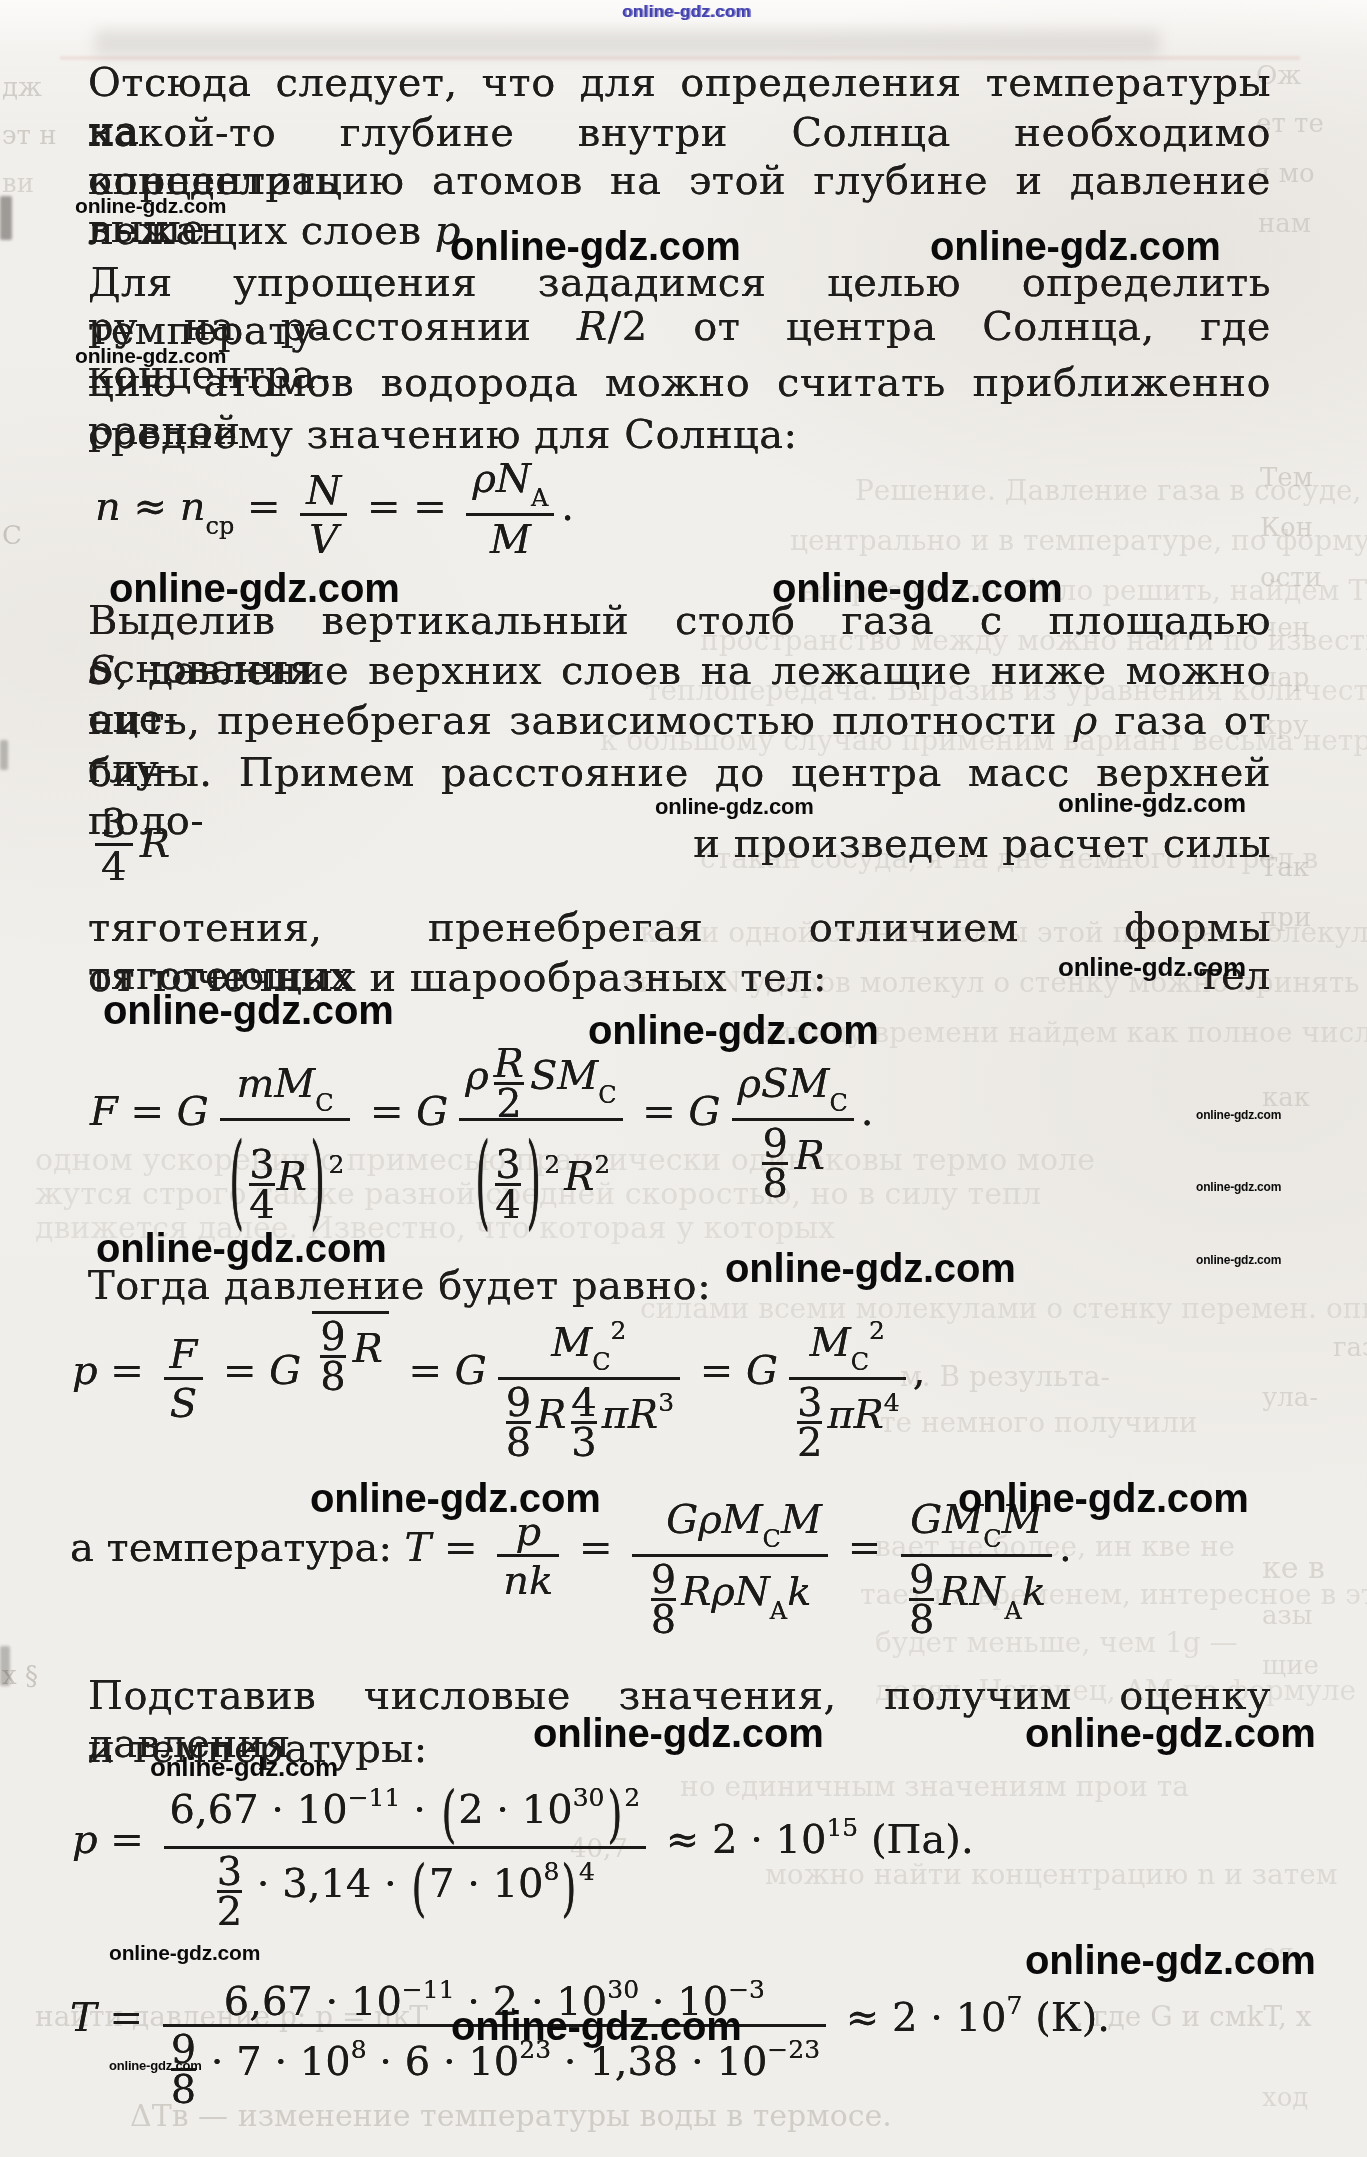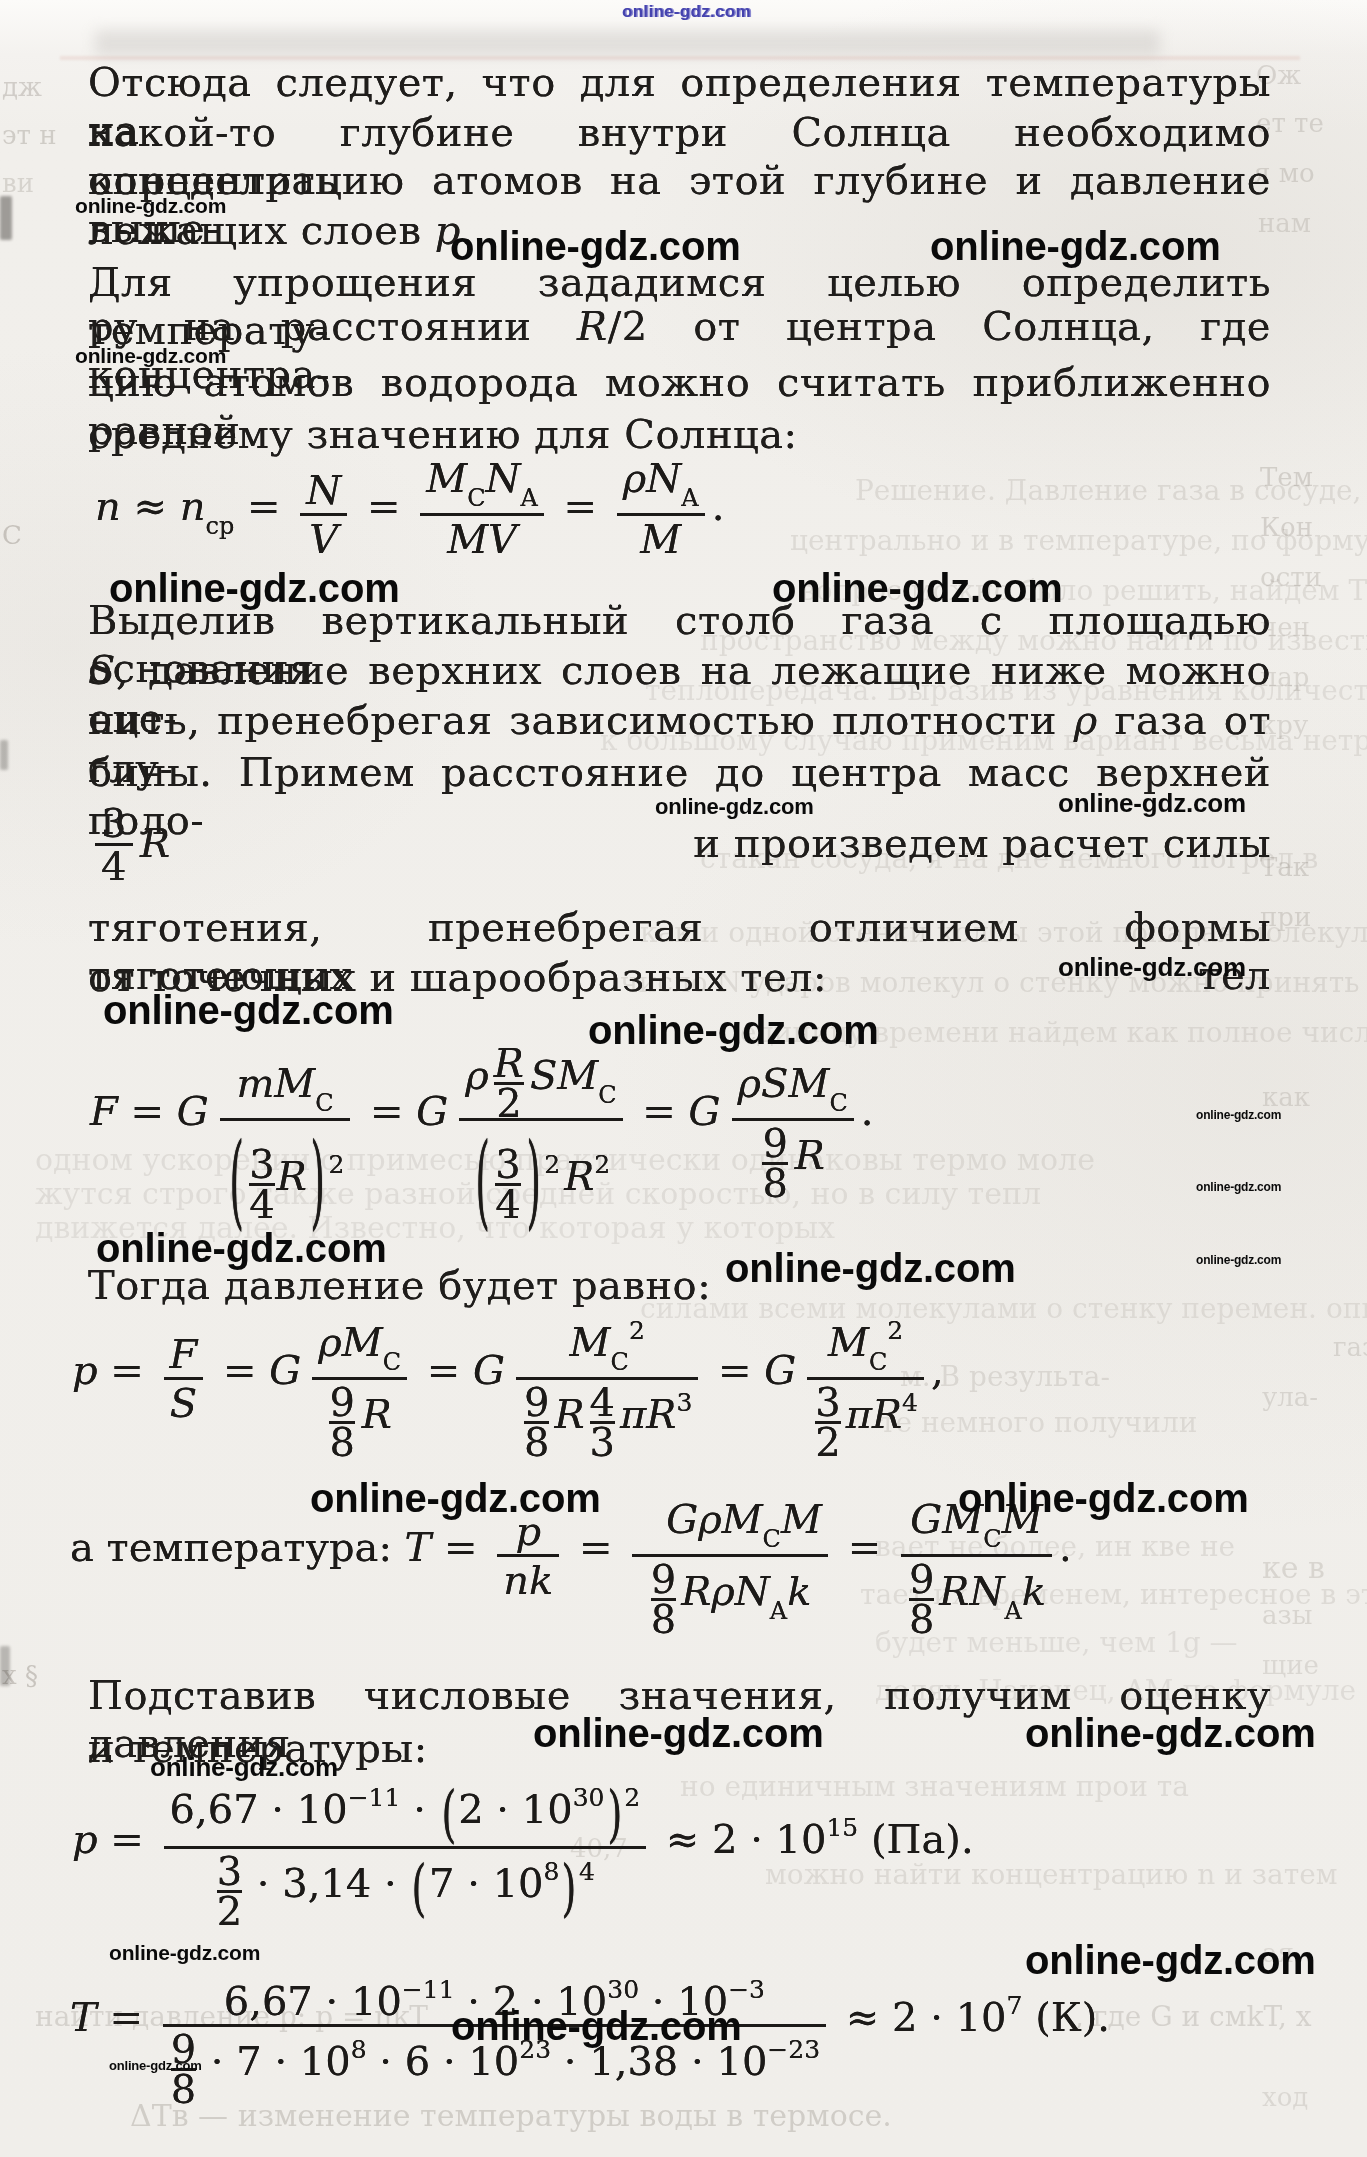--- a/index.html
+++ b/index.html
@@ -152,29 +152,21 @@
 
   <div id="formula-layer">
       <div class="formula" style="top: 448px; left: 95px;"><span class="mv">n</span><span class="mu"> ≈ </span><span class="mv">n</span><span class="msub">ср</span><span class="mu"> = </span><span class="fr">
           <span class="nu" style="min-height: 60px;">
             <span class="row"><span class="mv">N</span></span>
           </span>
           <span class="fbar"></span>
           <span class="de" style="min-height: 60px;">
             <span class="row"><span class="mv">V</span></span>
           </span>
-        </span><span class="mu"> = </span><span class="fr">
-          <span class="nu" style="min-height: 60px;">
-            <span class="row"><span class="mv">M</span><span class="msub">С</span><span class="mv">N</span><span class="msub">A</span></span>
-          </span>
-          <span class="fbar"></span>
-          <span class="de" style="min-height: 60px;">
-            <span class="row"><span class="mv">MV</span></span>
-          </span>
-        </span><span class="mu"> = </span><span class="fr">
+        </span><span class="mu"> = </span><span class="mu"> = </span><span class="fr">
           <span class="nu" style="min-height: 60px;">
             <span class="row"><span class="mv">ρN</span><span class="msub">A</span></span>
           </span>
           <span class="fbar"></span>
           <span class="de" style="min-height: 60px;">
             <span class="row"><span class="mv">M</span></span>
           </span>
         </span><span class="mu">.</span></div>
       <div class="formula" style="top: 985px; left: 90px;"><span class="mv">F</span><span class="mu"> = </span><span class="mv">G</span><span class="spc" style="width: 4px;"></span><span class="fr">
           <span class="nu" style="min-height: 128px;">
@@ -227,23 +219,20 @@
         </span><span class="mu">.</span></div>
       <div class="formula" style="top: 1240px; left: 72px;"><span class="mv">p</span><span class="mu"> = </span><span class="fr">
           <span class="nu" style="min-height: 132px;">
             <span class="row"><span class="mv">F</span></span>
           </span>
           <span class="fbar"></span>
           <span class="de" style="min-height: 132px;">
             <span class="row"><span class="mv">S</span></span>
           </span>
         </span><span class="mu"> = </span><span class="mv">G</span><span class="spc" style="width: 4px;"></span><span class="fr">
-          <span class="nu" style="min-height: 132px;">
-            <span class="row"><span class="mv">ρM</span><span class="msub">С</span></span>
-          </span>
           <span class="fbar"></span>
           <span class="de" style="min-height: 132px;">
             <span class="row"><span class="st">
                 <span><span class="mu">9</span></span>
                 <span class="sbar"></span>
                 <span><span class="mu">8</span></span>
               </span><span class="spc" style="width: 5px;"></span><span class="mv">R</span></span>
           </span>
         </span><span class="mu"> = </span><span class="mv">G</span><span class="spc" style="width: 4px;"></span><span class="fr">
           <span class="nu" style="min-height: 132px;">

